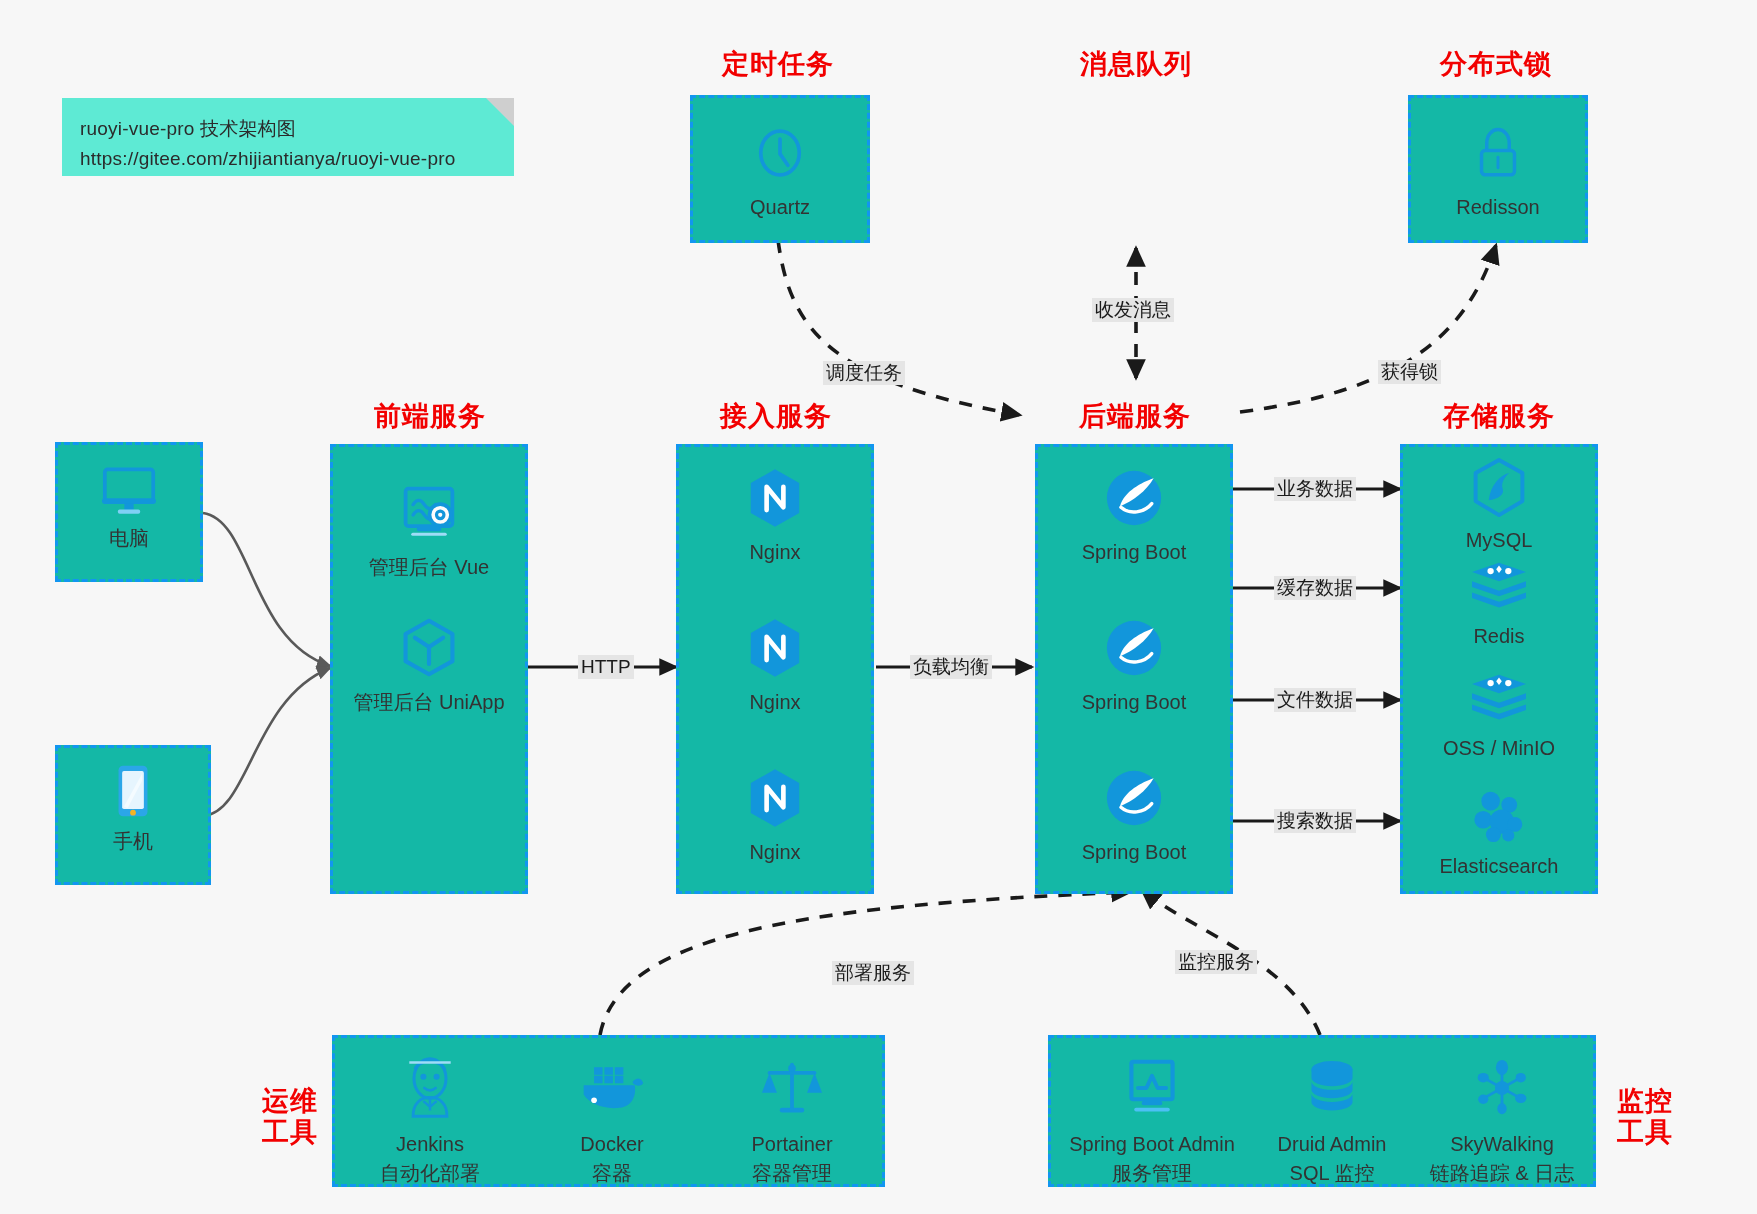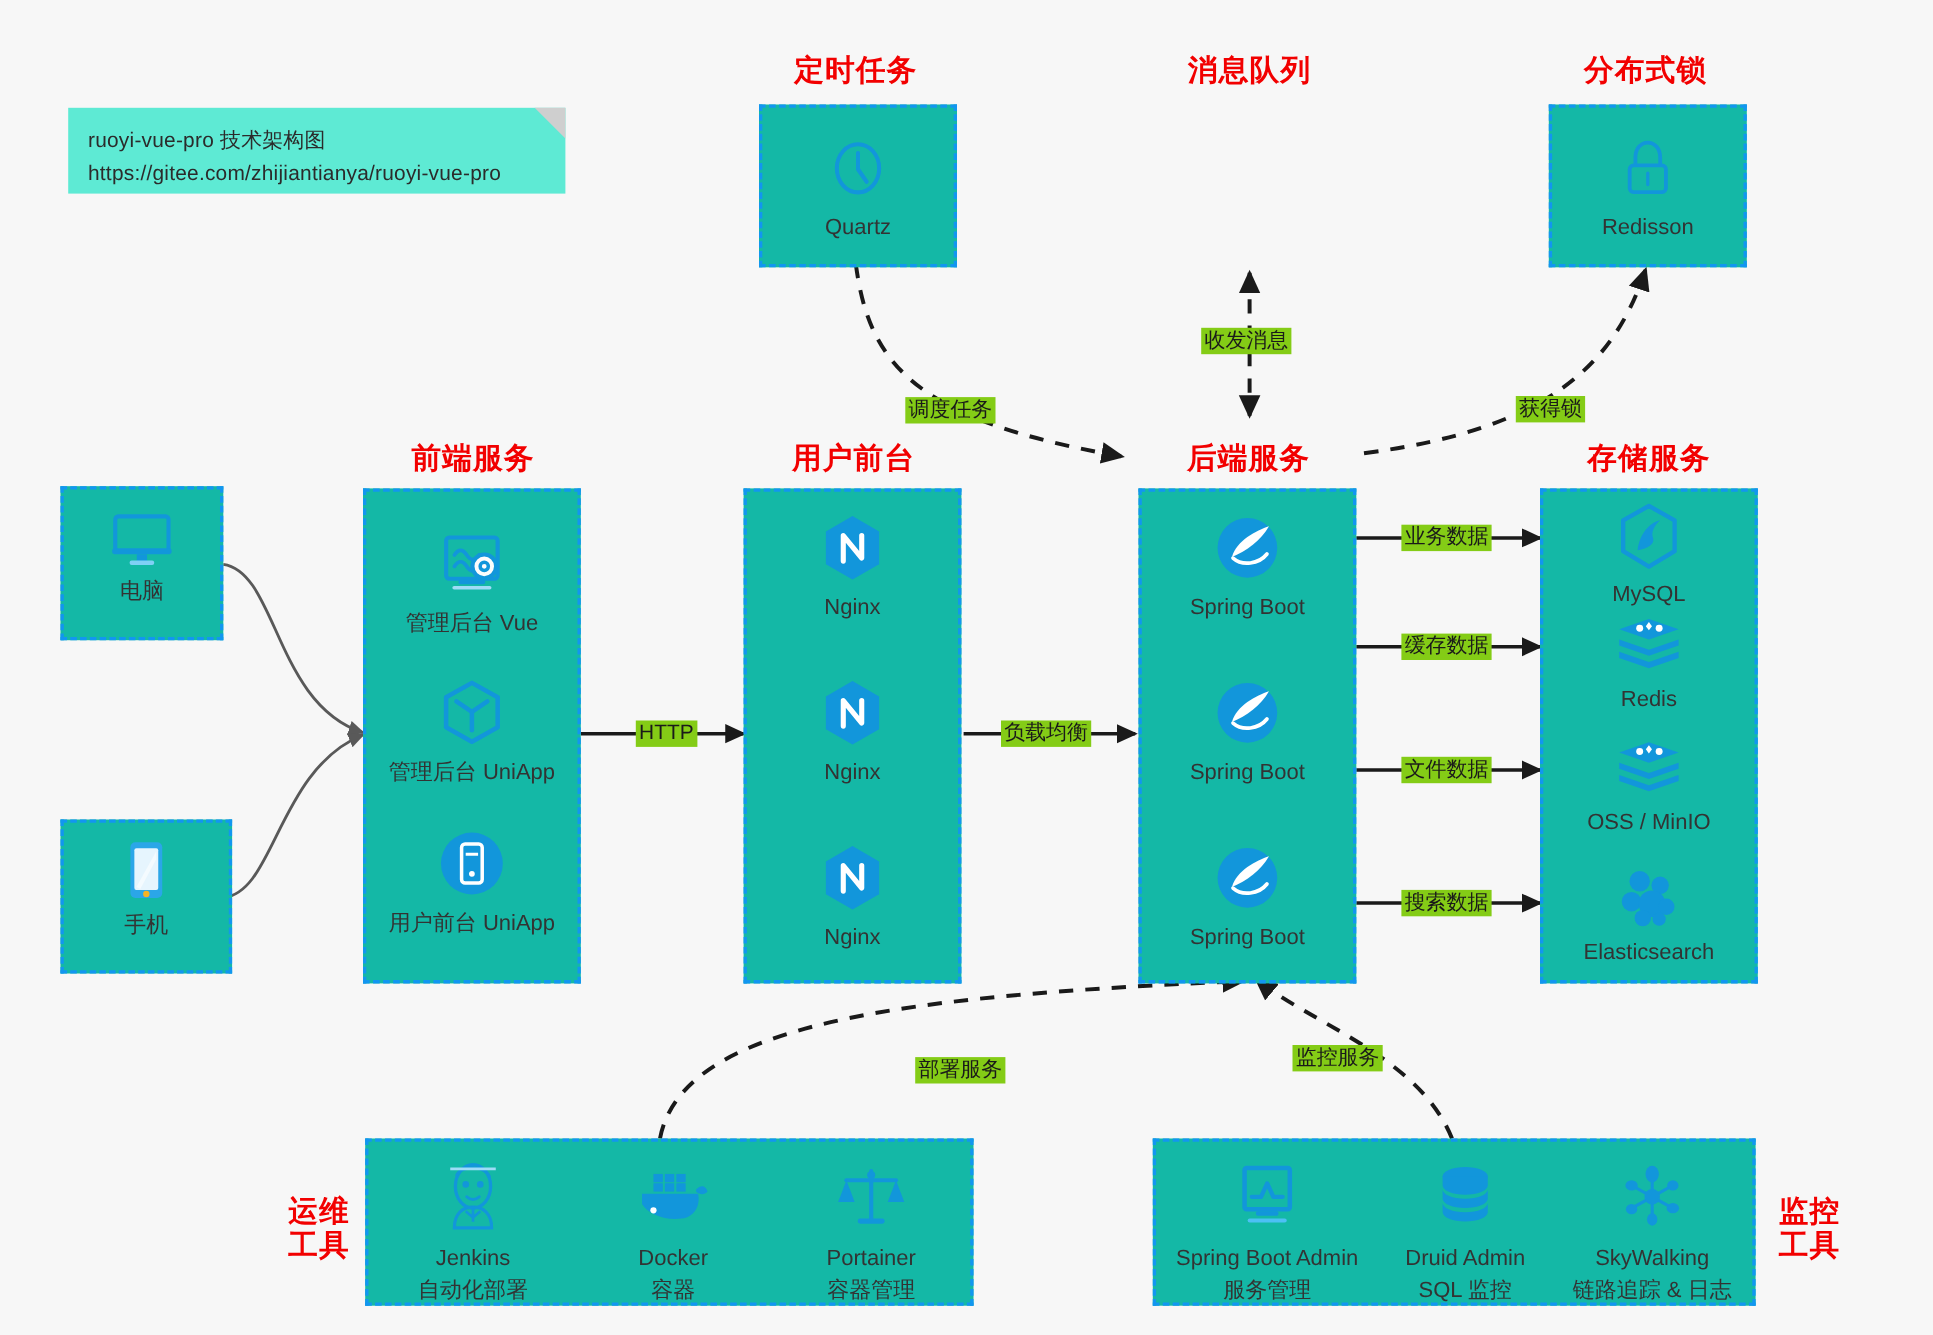--- a/index.html
+++ b/index.html
@@ -44,21 +44,21 @@
   .node .ico{height:66px;display:flex;align-items:center;justify-content:center;}
   .node .cap{font-size:20px;color:#333;margin-top:8px;line-height:27px;white-space:nowrap;}
 
   .hnode{position:absolute;text-align:center;}
   .hnode .ico{height:72px;display:flex;align-items:center;justify-content:center;}
   .hnode .cap{font-size:20px;color:#333;margin-top:6px;line-height:28px;white-space:nowrap;}
   .hnode .cap2{font-size:20px;color:#333;line-height:30px;white-space:nowrap;}
 
   
   .elabel{
-    position:absolute;font-size:19px;color:#1a1a1a;background:#84cc16;
+    position:absolute;font-size:19px;color:#1a1a1a;background:#e5e5e5;
     padding:0 3px;white-space:nowrap;line-height:24px;
   }
   svg .solid{stroke:#1a1a1a;stroke-width:3.2;fill:none;}
   svg .dash{stroke:#1a1a1a;stroke-width:3.6;fill:none;stroke-dasharray:13 11;stroke-linecap:butt;}
   svg .grey{stroke:#595959;stroke-width:2.6;fill:none;}
 </style>
 </head>
 <body>
 
 <div id="stage">
@@ -178,34 +178,23 @@
     <div class="node" style="top:168px;">
       <div class="ico">
         <svg width="60" height="62" viewBox="0 0 64 66">
           <path d="M32 4 L57 18 L57 47 L32 61 L7 47 L7 18 Z" fill="none" stroke="#1296db" stroke-width="4.4" stroke-linejoin="round"></path>
           <path d="M17 22 L32 32 L47 22" fill="none" stroke="#1296db" stroke-width="4.4" stroke-linecap="round" stroke-linejoin="round"></path>
           <path d="M32 32 L32 50" fill="none" stroke="#1296db" stroke-width="4.4" stroke-linecap="round"></path>
         </svg>
       </div>
       <div class="cap">管理后台 UniApp</div>
     </div>
-    <div class="node" style="top:305px;">
-      <div class="ico">
-        <svg width="60" height="60" viewBox="0 0 64 64">
-          <circle cx="32" cy="32" r="30" fill="#1296db"></circle>
-          <rect x="22" y="13" width="20" height="38" rx="3.4" fill="none" stroke="#ffffff" stroke-width="3.4"></rect>
-          <path d="M26 23 L38 23" stroke="#ffffff" stroke-width="3"></path>
-          <circle cx="32" cy="42" r="2.8" fill="#ffffff"></circle>
-        </svg>
-      </div>
-      <div class="cap">用户前台 UniApp</div>
-    </div>
-  </div>
-
-  <div class="grp-title" style="left:676px;top:398px;width:200px;">用户前台</div>
+  </div>
+
+  <div class="grp-title" style="left:676px;top:398px;width:200px;">接入服务</div>
   <div class="box" style="left:676px;top:444px;width:198px;height:450px;">
     <div class="node" style="top:18px;">
       <div class="ico">
         <svg width="54" height="62" viewBox="0 0 58 66">
             <path d="M29 2 L55 17 L55 49 L29 64 L3 49 L3 17 Z" fill="#1296db"></path>
             <path d="M20 46 L20 21 L38 43 L38 21" fill="none" stroke="#ffffff" stroke-width="5" stroke-linecap="round" stroke-linejoin="round"></path>
           </svg>
       </div>
       <div class="cap">Nginx</div>
     </div>

